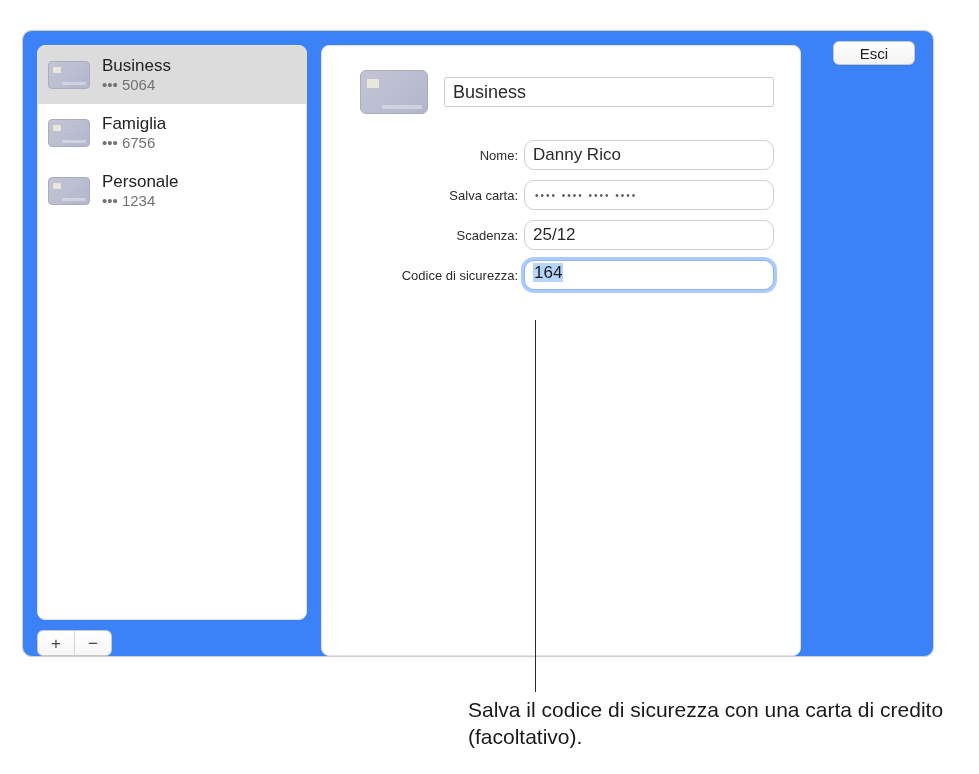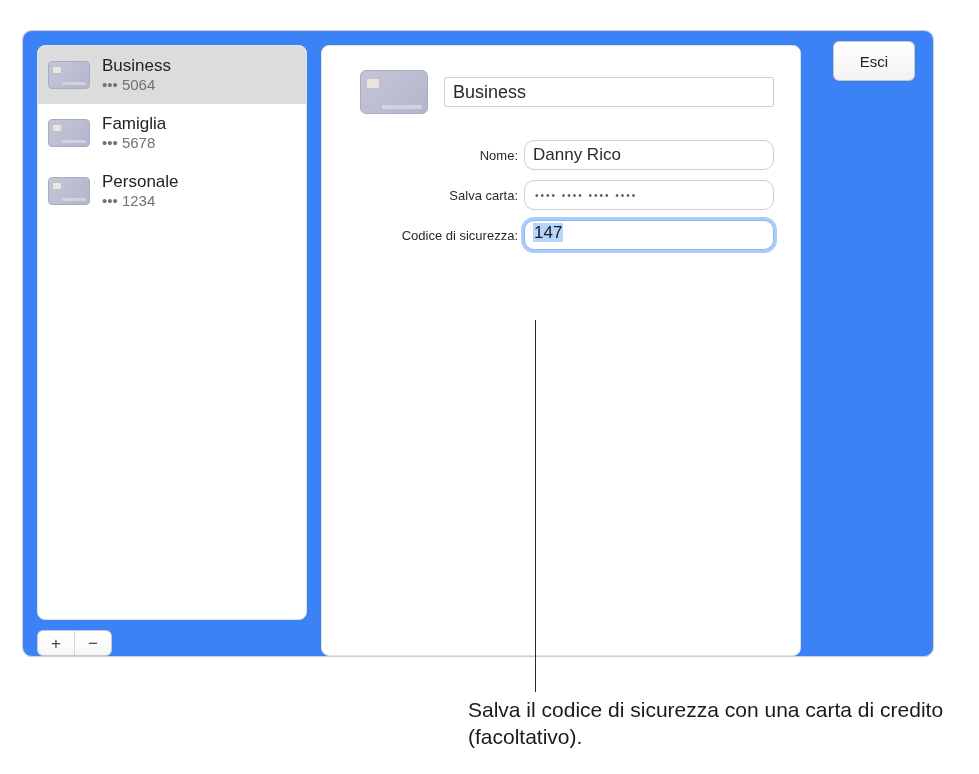--- a/index.html
+++ b/index.html
@@ -207,21 +207,21 @@
     padding: 0 1px;
   }
 
   .footer {
     display: flex;
     justify-content: flex-end;
     padding: 10px 18px 16px 18px;
   }
   .exit-btn {
     min-width: 82px;
-    height: 40px;
+    height: 24px;
     border: 1px solid #c8c8c8;
     border-radius: 6px;
     background: linear-gradient(#ffffff,#f2f2f2);
     font-size: 15px;
     color: #222;
     cursor: default;
     box-shadow: 0 1px 1px rgba(0,0,0,0.05);
   }
 
   .callout-line {
@@ -257,21 +257,21 @@
           <div class="card-text">
             <span class="card-title">Business</span>
             <span class="card-sub">••• 5064</span>
           </div>
         </div>
 
         <div class="card-item">
           <div class="card-icon"></div>
           <div class="card-text">
             <span class="card-title">Famiglia</span>
-            <span class="card-sub">••• 5678</span>
+            <span class="card-sub">••• 6756</span>
           </div>
         </div>
 
         <div class="card-item">
           <div class="card-icon"></div>
           <div class="card-text">
             <span class="card-title">Personale</span>
             <span class="card-sub">••• 1234</span>
           </div>
         </div>
@@ -295,25 +295,29 @@
       <div class="field-row">
         <div class="field-label">Nome:</div>
         <input class="field-input" value="Danny Rico" style="">
       </div>
 
       <div class="field-row">
         <div class="field-label">Salva carta:</div>
         <div class="field-input masked">•••• •••• •••• ••••</div>
       </div>
 
+      <div class="field-row">
+        <div class="field-label">Scadenza:</div>
+        <input class="field-input" value="25/12" style="">
+      </div>
 
       <div class="field-row">
         <div class="field-label">Codice di sicurezza:</div>
         <div class="field-input focused">
-          <span class="sel">147</span>
+          <span class="sel">164</span>
         </div>
       </div>
 
     </div>
   </div>
 
   <div class="footer">
     <button class="exit-btn">Esci</button>
   </div>
 </div>

